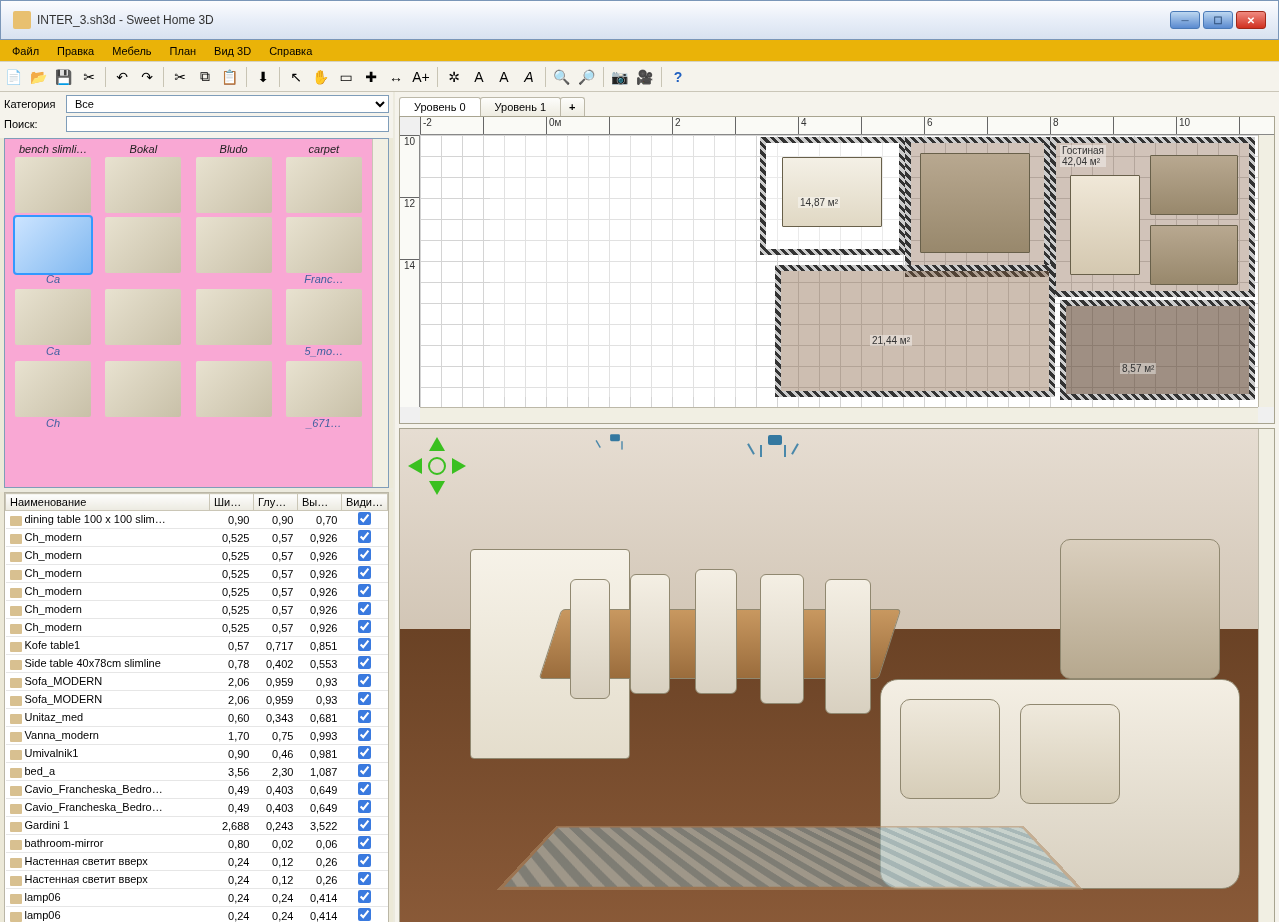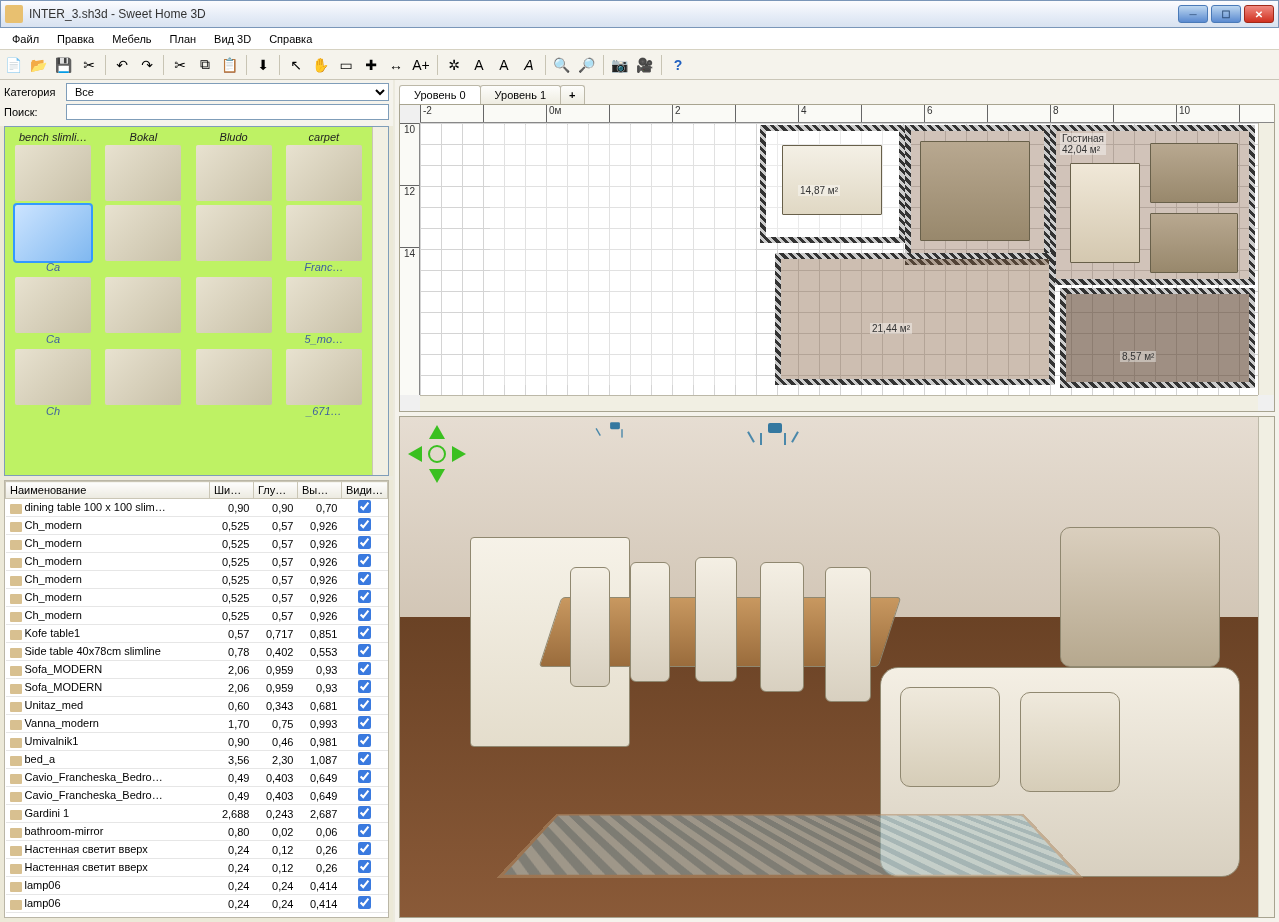--- a/index.html
+++ b/index.html
@@ -1,36 +1,36 @@
 <!DOCTYPE html>
 <html><head>
 <meta charset="utf-8">
 <style>
 * { margin: 0; padding: 0; box-sizing: border-box; }
 body { font-family: Tahoma, Arial, sans-serif; font-size: 11px; background: #ece9d8; width: 1279px; height: 922px; overflow: hidden; }
-.titlebar { height: 28px; background: linear-gradient(180deg,#fcfcfe 0%,#e8eef8 50%,#d8e2f0 100%); border: 1px solid #7a96b8; display: flex; align-items: center; padding: 0 4px; }
+.titlebar { height: 40px; background: linear-gradient(180deg,#fcfcfe 0%,#e8eef8 50%,#d8e2f0 100%); border: 1px solid #7a96b8; display: flex; align-items: center; padding: 0 12px; }
 .titlebar .app-icon { width: 18px; height: 18px; background: #e8c070; border-radius: 2px; margin-right: 6px; }
 .titlebar .title { flex: 1; color: #333; font-size: 12px; }
 .winbtns { display: flex; gap: 3px; }
 .winbtn { width: 30px; height: 18px; border-radius: 3px; border: 1px solid; display: flex; align-items: center; justify-content: center; font-size: 10px; font-weight: bold; color: #fff; }
 .winbtn.min { background: linear-gradient(#bdd7f0,#5a8ad0); border-color: #4a7ab8; color:#30507a;}
 .winbtn.max { background: linear-gradient(#bdd7f0,#5a8ad0); border-color: #4a7ab8; color:#30507a;}
 .winbtn.close { background: linear-gradient(#f08a80,#d03020); border-color: #a02818; }
-.menubar { height: 22px; background: #ffffff; border-bottom: 1px solid #d6d2c2; display: flex; align-items: center; padding: 0 4px; gap: 2px; }
+.menubar { height: 22px; background: #eab308; border-bottom: 1px solid #d6d2c2; display: flex; align-items: center; padding: 0 4px; gap: 2px; }
 .menuitem { padding: 2px 8px; cursor: default; }
 .toolbar { height: 30px; background: #f5f3ec; border-bottom: 1px solid #cac6b8; display: flex; align-items: center; padding: 0 3px; gap: 3px; }
 .tbtn { width: 22px; height: 22px; display: flex; align-items: center; justify-content: center; border-radius: 2px; cursor: default; font-size: 14px; }
 .tsep { width: 1px; height: 20px; background: #c8c4b4; margin: 0 2px; }
 .main { display: flex; height: calc(100% - 80px); }
 .leftcol { width: 395px; display: flex; flex-direction: column; border-right: 2px solid #eceade; }
 .catalog-filters { padding: 3px 4px; background: #f5f3ec; }
 .filter-row { display: flex; align-items: center; margin-bottom: 3px; gap: 4px; }
 .filter-row label { width: 58px; }
 .filter-row select, .filter-row input { flex: 1; border: 1px solid #7f9db9; padding: 1px 4px; font-size: 11px; background: #fff; }
-.catalog { flex: 0 0 350px; border: 1px solid #7f9db9; background: #bef264; margin: 0 4px; overflow: hidden; position: relative; display:flex;}
+.catalog { flex: 0 0 350px; border: 1px solid #7f9db9; background: #f9a8d4; margin: 0 4px; overflow: hidden; position: relative; display:flex;}
 .catalog-scroll { flex:1; overflow:auto; }
 .catalog-grid { display: grid; grid-template-columns: repeat(4, 1fr); gap: 2px; padding: 4px; }
 .cat-item { text-align: center; font-size: 11px; overflow: hidden; }
 .cat-thumb { width: 76px; height: 56px; margin: 2px auto 0; background: linear-gradient(135deg,#e8e2d0,#c8c0a8); border-radius: 2px; }
 .cat-item.selected .cat-thumb { outline: 2px solid #3399ff; background: linear-gradient(135deg,#cce4ff,#80b8f0); }
 .cat-label { white-space: nowrap; overflow: hidden; text-overflow: ellipsis; padding: 0 3px; font-style: italic; color: #222; }
 .cat-cap { white-space:nowrap; overflow:hidden; text-overflow:ellipsis; color:#4060a0; font-style:italic; padding:0 3px;}
 .tooltip { position: absolute; left: 20px; top: 110px; width: 300px; background: #ffffe1; border: 1px solid #333; padding: 6px; text-align: center; z-index: 50; }
 .tooltip .t-cat { color: #666; font-style: italic; margin-bottom: 2px; }
 .tooltip .t-name { font-weight: bold; margin-bottom: 4px; }
@@ -348,21 +348,21 @@
               <td><span class="furn-icon"></span>Cavio_Francheska_Bedro…</td>
               <td class="num">0,49</td>
               <td class="num">0,403</td>
               <td class="num">0,649</td>
               <td class="chk"><input type="checkbox" checked="" style=""></td>
             </tr>
             <tr>
               <td><span class="furn-icon"></span>Gardini 1</td>
               <td class="num">2,688</td>
               <td class="num">0,243</td>
-              <td class="num">2,687</td>
+              <td class="num">3,522</td>
               <td class="chk"><input type="checkbox" checked="" style=""></td>
             </tr>
             <tr>
               <td><span class="furn-icon"></span>bathroom-mirror</td>
               <td class="num">0,80</td>
               <td class="num">0,02</td>
               <td class="num">0,06</td>
               <td class="chk"><input type="checkbox" checked="" style=""></td>
             </tr>
             <tr>

